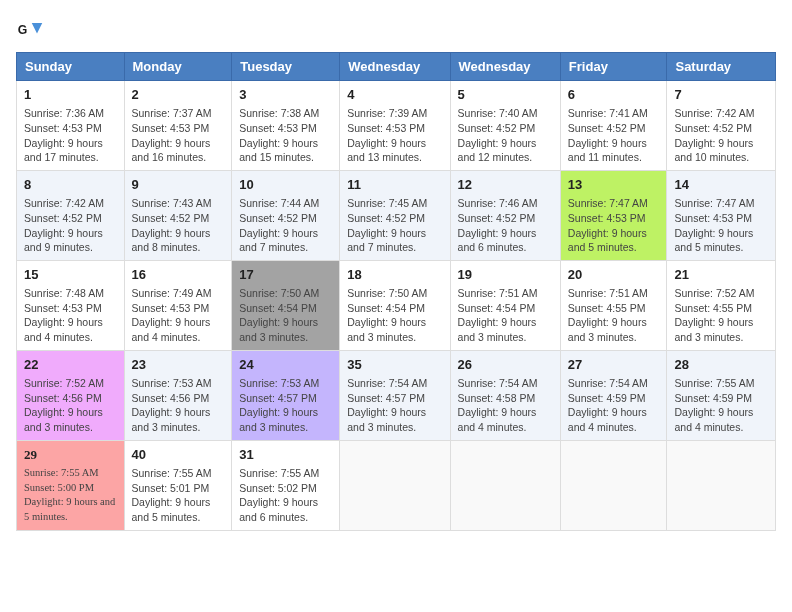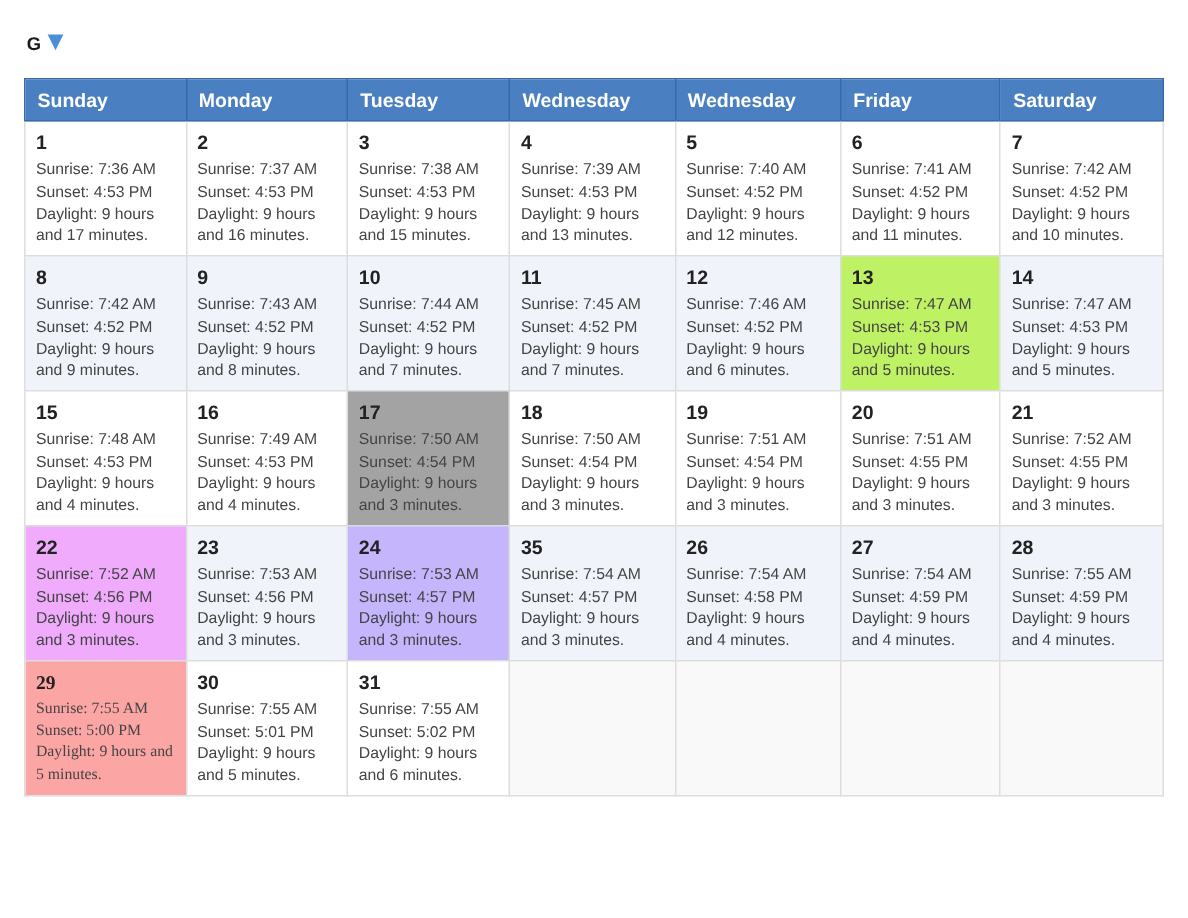--- a/index.html
+++ b/index.html
@@ -290,21 +290,21 @@
         </td>
       </tr>
       <tr>
         <td style="background: #fca5a5; font-family: Liberation Serif, serif;">
           <span class="day-num">29</span>
           <div class="day-info" style="white-space: pre-line;">Sunrise: 7:55 AM
 Sunset: 5:00 PM
 Daylight: 9 hours and 5 minutes.</div>
         </td>
         <td style="background: rgb(255, 255, 255);">
-          <span class="day-num">30</span>
+          <span class="day-num">40</span>
           <div class="day-info" style="white-space: pre-line;">Sunrise: 7:55 AM
 Sunset: 5:01 PM
 Daylight: 9 hours and 5 minutes.</div>
         </td>
         <td style="background: rgb(255, 255, 255);">
           <span class="day-num">31</span>
           <div class="day-info" style="white-space: pre-line;">Sunrise: 7:55 AM
 Sunset: 5:02 PM
 Daylight: 9 hours and 6 minutes.</div>
         </td>

